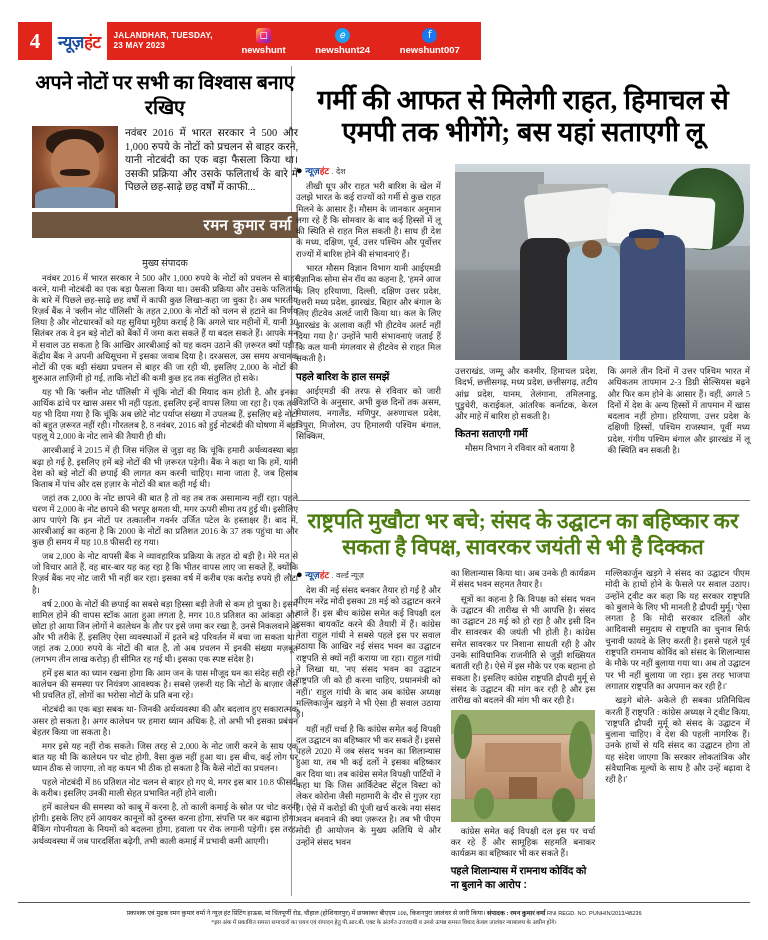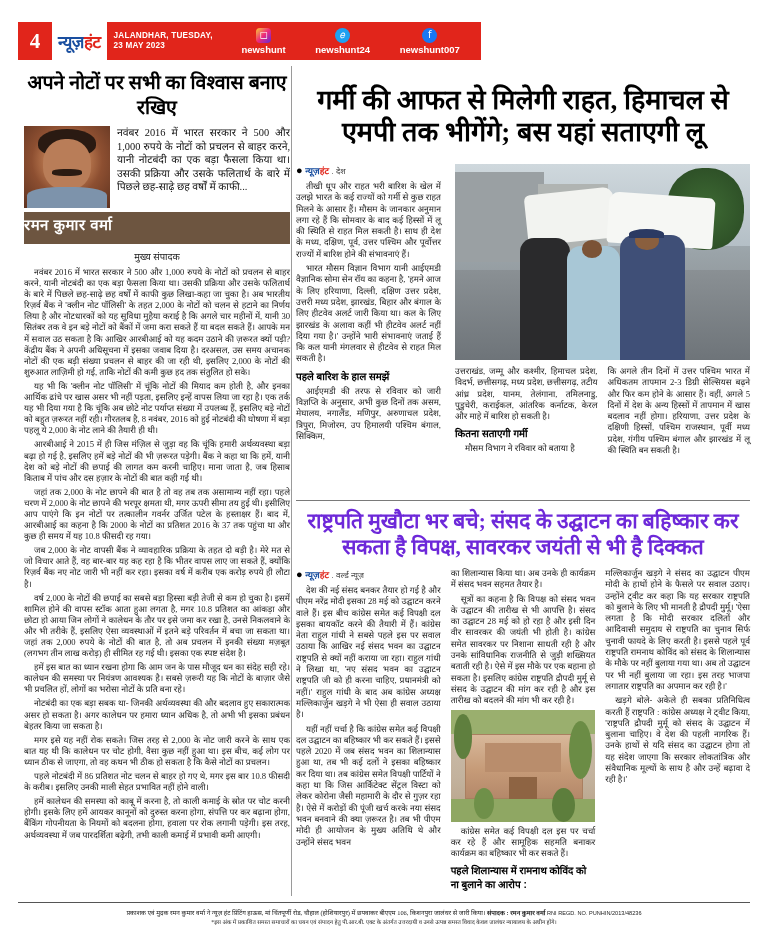--- a/index.html
+++ b/index.html
@@ -140,21 +140,21 @@
   }
   .hrule {
     position: absolute;
     height: 1px;
     background: #7a7a7a;
   }
 
   
   .edit-col {
     position: absolute;
-    left: 24px;
+    left: 32px;
     top: 70px;
     width: 266px;
   }
   .edit-head {
     font-family: "Liberation Serif", serif;
     font-weight: bold;
     font-size: 19.5px;
     line-height: 25px;
     text-align: center;
     margin: 0 0 6px 0;
@@ -196,31 +196,32 @@
     font-family: "Liberation Serif", serif;
     font-size: 10.4px;
     line-height: 13.6px;
     text-align: justify;
     color: #111;
   }
   .edit-name-bar {
     margin-top: 4px;
     background: #6d5540;
     color: #ffffff;
+    text-align: right;
     font-family: "Liberation Sans", sans-serif;
     font-weight: bold;
     font-size: 15px;
-    padding: 2px 6px 10px 0;
+    padding: 2px 6px 4px 0;
     letter-spacing: 0.5px;
   }
   .edit-desig {
     text-align: center;
     font-family: "Liberation Serif", serif;
     font-size: 9.5px;
-    margin-top: 6px;
+    margin-top: 18px;
     margin-bottom: 4px;
     color: #222;
   }
   .edit-body {
     font-family: "Liberation Serif", serif;
     font-size: 8.6px;
     line-height: 11.1px;
     text-align: justify;
     color: #1a1a1a;
   }
@@ -311,21 +312,21 @@
     top: 508px;
     width: 454px;
   }
   .s2-head {
     font-family: "Liberation Serif", serif;
     font-weight: bold;
     font-size: 21px;
     line-height: 26px;
     text-align: center;
     margin: 0;
-    color: #6d28d9;
+    color: #4d7c0f;
   }
   .s2-grid {
     display: flex;
     gap: 10px;
     margin-top: 8px;
   }
   .photo-parl {
     width: 100%;
     height: 112px;
     position: relative;

